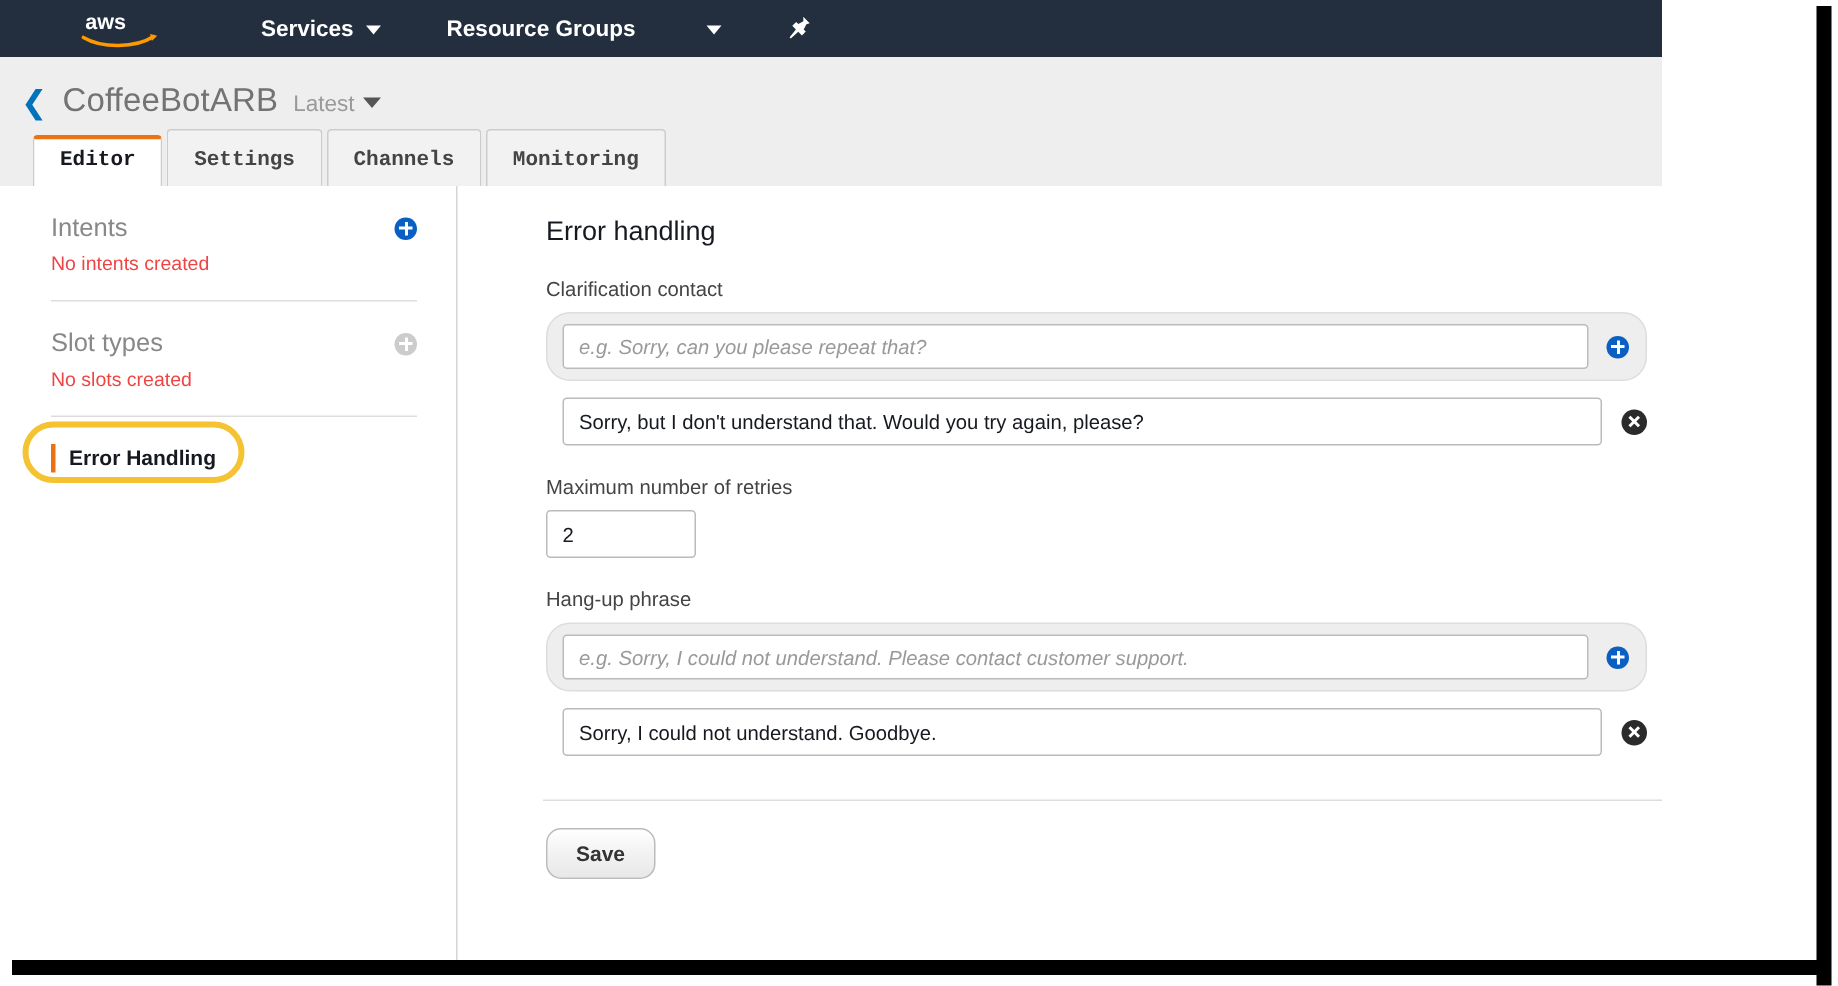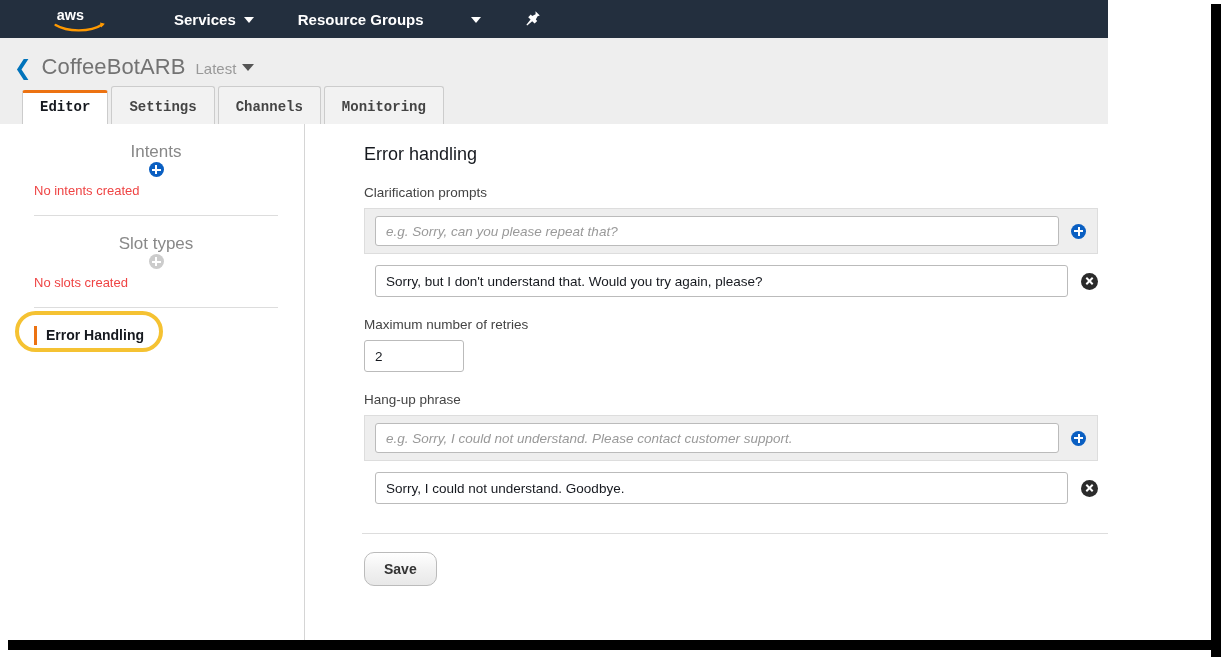--- a/index.html
+++ b/index.html
@@ -186,21 +186,20 @@
     box-sizing: border-box;
   }
   .side-section {
     padding: 0 26px 0 34px;
   }
   .side-head {
     display: flex;
     align-items: center;
     justify-content: space-between;
     padding-top: 18px;
-    flex-direction: column;
   }
   .side-head-label {
     font-size: 17px;
     color: #888888;
     font-weight: normal;
   }
   .side-sub {
     font-size: 13px;
     color: #ef4444;
     margin-top: 6px;
@@ -285,21 +284,21 @@
     font-size: 13.5px;
     color: #444444;
     margin-bottom: 8px;
   }
 
   .input-group-shell {
     display: inline-flex;
     align-items: center;
     background: #eeeeee;
     border: 1px solid #dddddd;
-    border-radius: 0;
+    border-radius: 16px;
     padding: 7px 11px 7px 10px;
     box-sizing: border-box;
     width: 734px;
   }
   .txt-input {
     font-family: "Liberation Sans", sans-serif;
     font-size: 13.5px;
     color: #16191f;
     border: 1px solid #bbbbbb;
     border-radius: 3px;
@@ -457,21 +456,21 @@
         <span class="eh-label">Error Handling</span>
         <span class="highlight-ellipse"></span>
       </div>
 
     </div>
 
     <div class="content">
 
       <h2 class="panel-title">Error handling</h2>
 
-      <div class="field-label">Clarification prompts</div>
+      <div class="field-label">Clarification contact</div>
 
       <div class="input-group-shell">
         <input class="txt-input" type="text" placeholder="e.g. Sorry, can you please repeat that?" style="">
         <span class="shell-action">
           <span class="plus-icon blue"></span>
         </span>
       </div>
 
       <div class="value-row">
         <input class="txt-input" type="text" value="Sorry, but I don't understand that. Would you try again, please?" style="">

